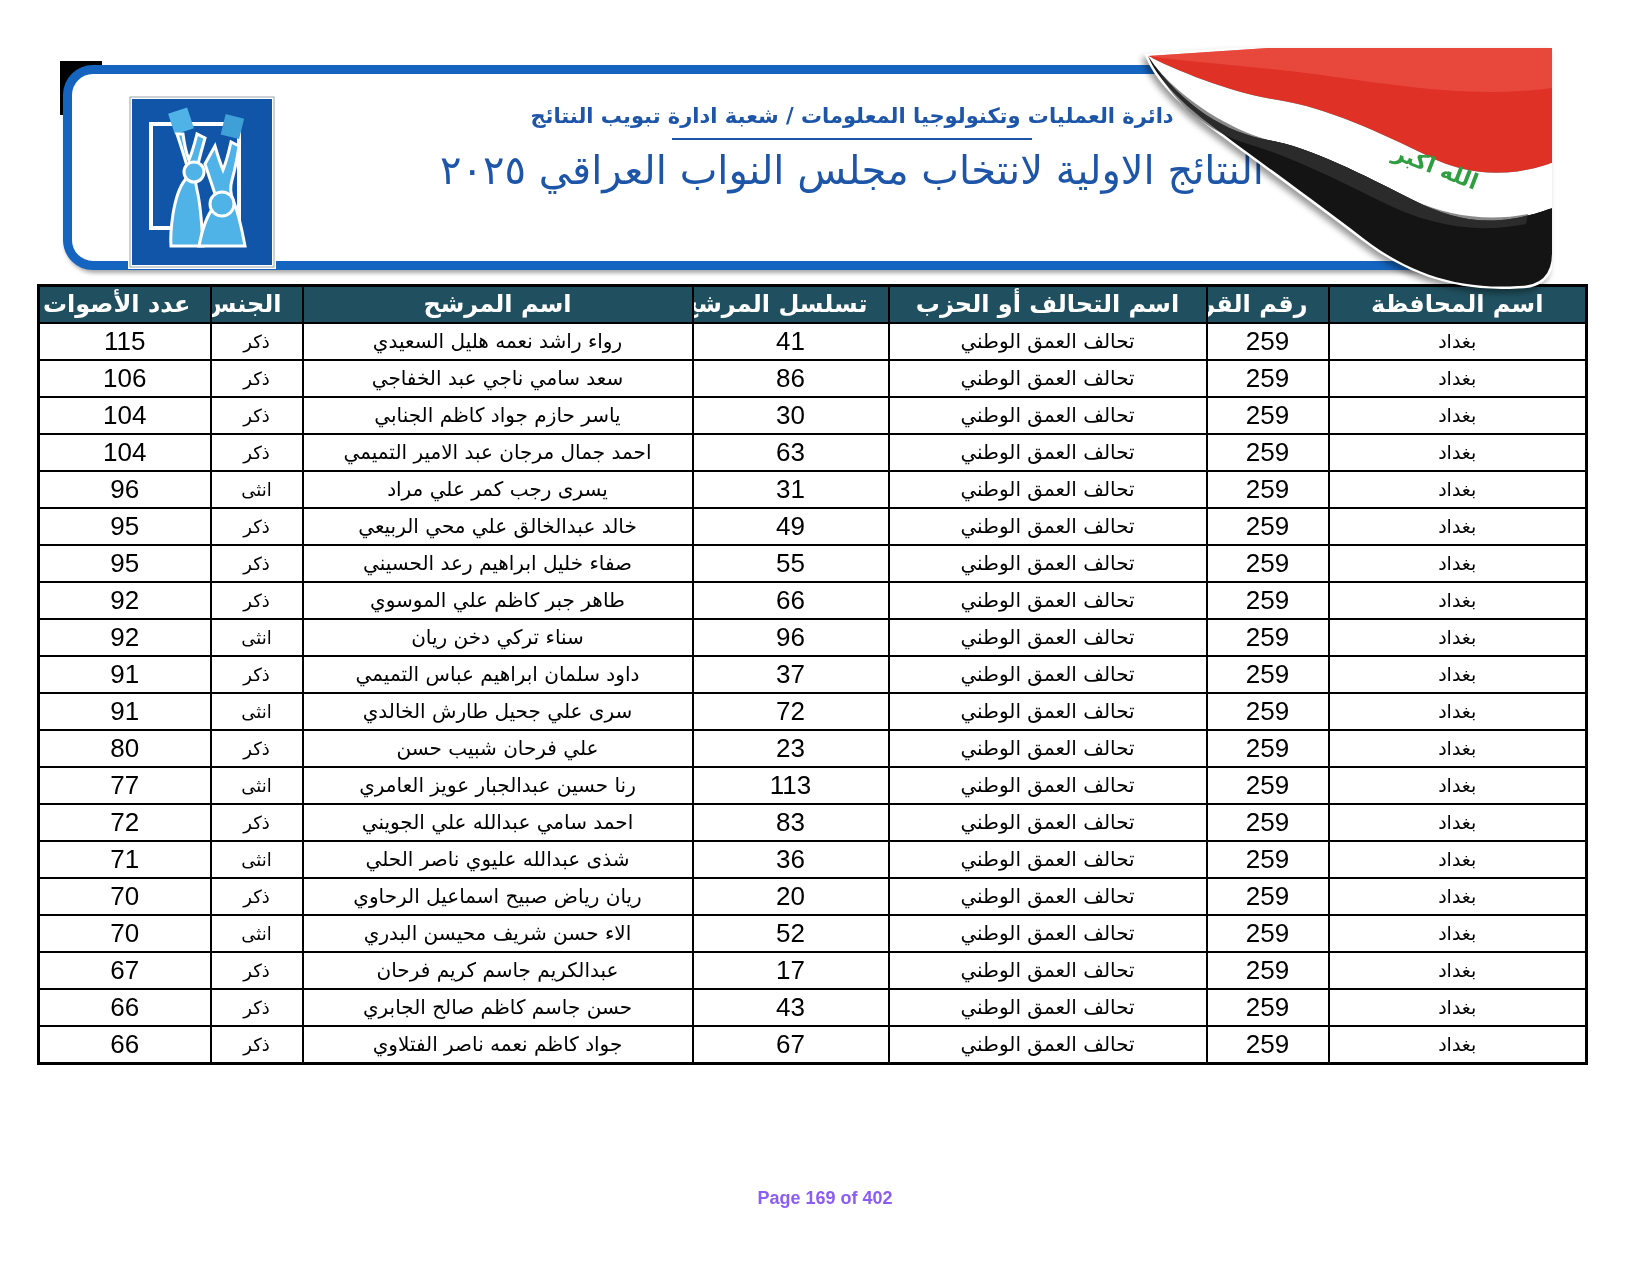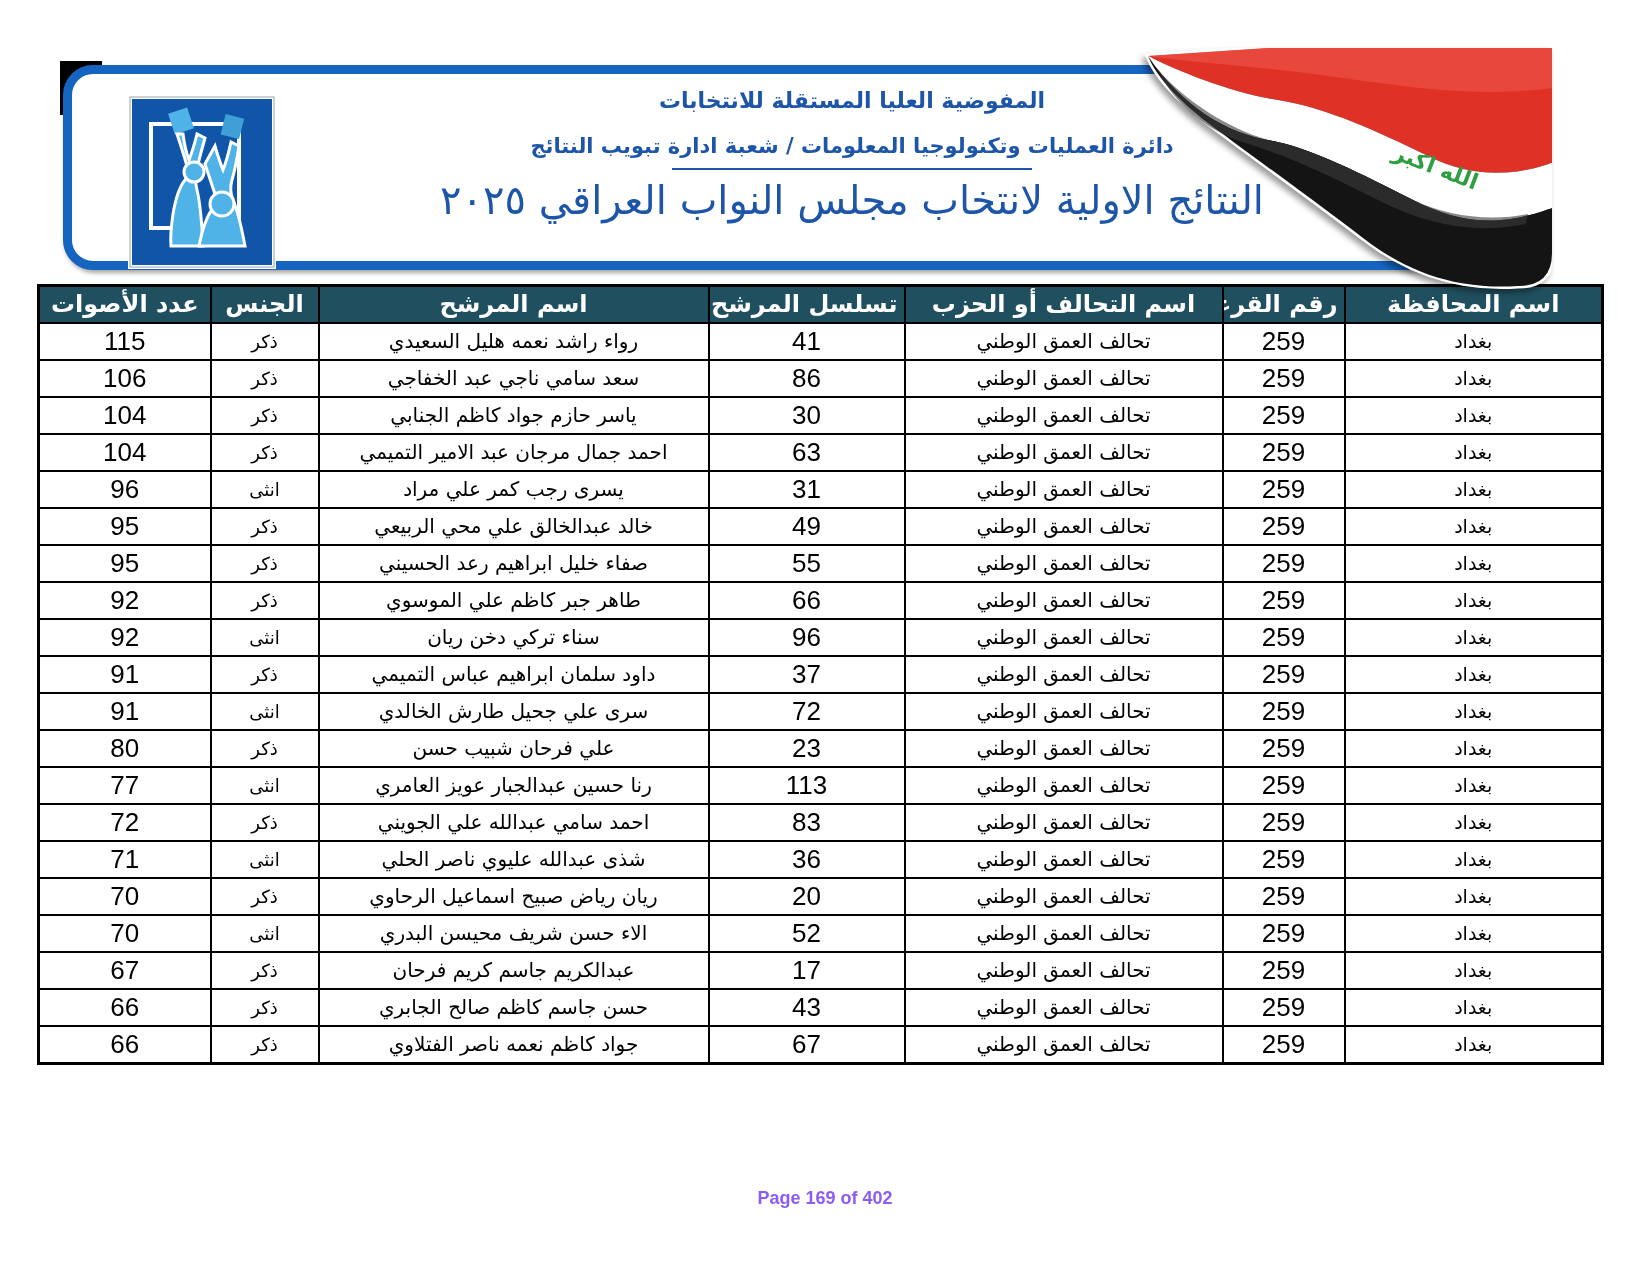--- a/index.html
+++ b/index.html
@@ -24,28 +24,28 @@
   .flag-wrap { position: absolute; left: 1128px; top: 48px; width: 424px; height: 242px;
                z-index: 3; filter: drop-shadow(-3px 4px 3px rgba(0,0,0,.4)); }
 
   
   .results { position: absolute; left: 37px; top: 284px; width: 1546px; z-index: 2;
              border-collapse: collapse; table-layout: fixed; direction: rtl; }
   .results th, .results td { border: 2px solid #000; text-align: center; vertical-align: middle;
                              overflow: hidden; white-space: nowrap; }
   .results { border: 3px solid #000; }
   .results th { background: #20505f; color: #fff; font-weight: bold; font-size: 24px;
-                height: 37px; padding: 2px 6px; font-family: "DejaVu Sans", sans-serif; }
+                height: 37px; padding: 2px 20px; font-family: "DejaVu Sans", sans-serif; }
   .results td { background: #fff; color: #000; height: 36px; padding: 2px 6px; }
   .c-gov    { width: 258px; font-size: 19px; }
   .c-lot    { width: 122px; }
   .c-coal   { width: 318px; font-size: 20px; }
   .c-seq    { width: 196px; }
   .c-name   { width: 390px; font-size: 20px; }
-  .c-gen    { width: 108px;  font-size: 18px; }
+  .c-gen    { width: 92px;  font-size: 18px; }
   .c-votes  { width: 172px; }
   .num { font-family: Liberation Sans, sans-serif; font-size: 26px; }
 
   
   .page-footer { position: absolute; left: 0; top: 1188px; width: 100%; text-align: center;
                  font-family: "Liberation Sans", sans-serif; font-size: 18px; color: #8b5cf6;
                  direction: ltr; z-index: 1; font-weight: bold; }
 </style>
 </head>
 <body>
@@ -68,21 +68,20 @@
 
       <path d="M50 40 Q56 58 60 72 Q63 80 58 86 Q50 96 46 120 Q43 140 44 152 L76 152 Q74 112 70 96 Q67 84 70 74 Q74 58 78 44 L70 40 Q66 56 62 66 Q58 56 56 40 Z" fill="#4fb3e8" stroke="#ffffff" stroke-width="3"></path>
       <circle cx="67" cy="78" r="10" fill="#4fb3e8" stroke="#ffffff" stroke-width="3"></circle>
 
       <path d="M78 70 Q84 88 88 100 Q91 108 86 114 Q77 126 72 152 L118 152 Q112 120 106 106 Q102 96 105 86 Q109 72 112 52 L104 48 Q100 66 96 76 Q92 66 88 52 Z" fill="#4fb3e8" stroke="#ffffff" stroke-width="3"></path>
       <circle cx="95" cy="110" r="12" fill="#4fb3e8" stroke="#ffffff" stroke-width="3"></circle>
     </svg>
   </div>
 
   <div class="banner-text">
-    <div class="org-line1">المفوضية العليا المستقلة للانتخابات</div>
     <div class="org-line2">دائرة العمليات وتكنولوجيا المعلومات / شعبة ادارة تبويب النتائج</div>
     <hr class="divider">
     <div class="report-title">النتائج الاولية لانتخاب مجلس النواب العراقي ٢٠٢٥</div>
   </div>
 </div>
 
 <div class="flag-wrap">
   <svg width="424" height="242" viewBox="0 0 424 242">
 
     <path d="M20,8 L140,0 L424,0 L424,205 Q424,238 390,238 C330,242 280,225 235,190 C180,148 120,105 80,75 C50,52 28,28 20,8 Z" fill="#121212" stroke="#ffffff" stroke-width="5"></path>

